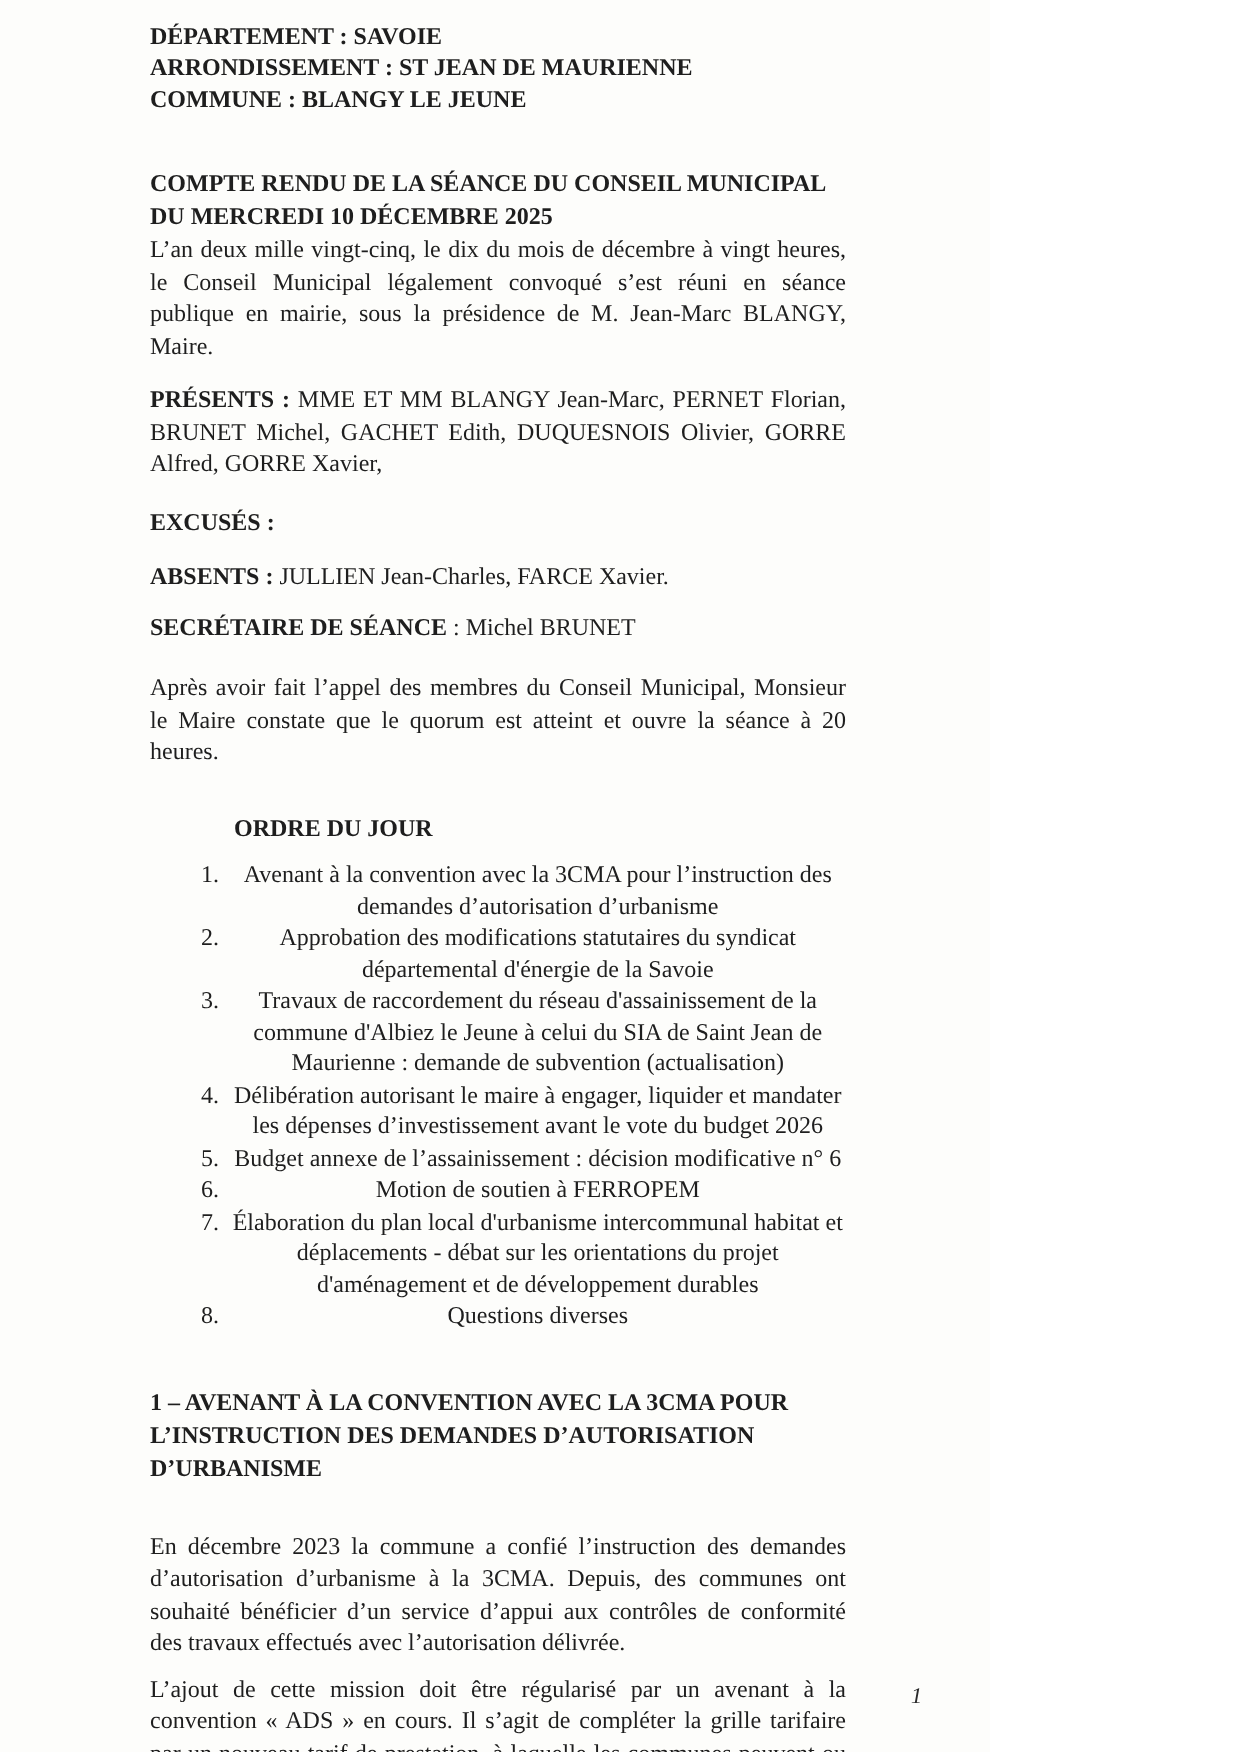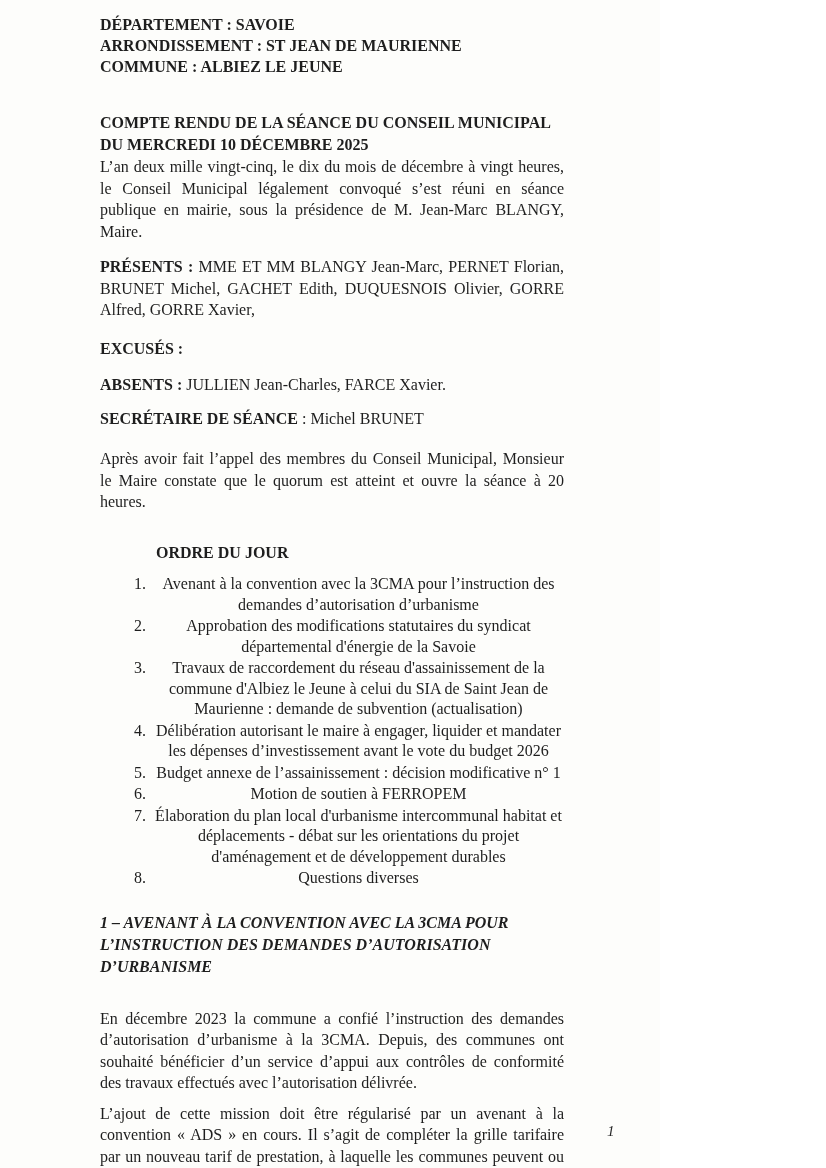--- a/index.html
+++ b/index.html
@@ -36,21 +36,21 @@
   .agenda-title { margin-top: 29px; margin-left: 56px; font-weight: bold; }
 
   ol.agenda-list {
     margin: 11px 0 0 0;
     padding-left: 50px;
     line-height: 20.5px;
     text-align: center;
   }
   ol.agenda-list li { padding-left: 3px; margin-bottom: 1px; }
 
-  .section-heading { margin-top: 23px; font-weight: bold; line-height: 22px; font-style: italic; }
+  .section-heading { margin-top: 36px; font-weight: bold; line-height: 22px; }
 
   .s1-para1 { margin-top: 30px; }
   .s1-para2 { margin-top: 9px; }
 
   .page-number {
     position: absolute;
     right: 46px;
     bottom: 26px;
     font-size: 15px;
     transform: skewX(-10deg);
@@ -58,21 +58,21 @@
   }
 </style>
 </head>
 <body>
 
 <div class="page">
 
   <div>
     <p class="hdr-line">DÉPARTEMENT : SAVOIE</p>
     <p class="hdr-line">ARRONDISSEMENT : ST JEAN DE MAURIENNE</p>
-    <p class="hdr-line">COMMUNE : ALBIEZ LE JEUNE</p>
+    <p class="hdr-line">COMMUNE : BLANGY LE JEUNE</p>
   </div>
 
   <div class="doc-title">
     <p>COMPTE RENDU DE LA SÉANCE DU CONSEIL MUNICIPAL</p>
     <p>DU MERCREDI 10 DÉCEMBRE 2025</p>
   </div>
 
   <p class="intro just">L’an deux mille vingt-cinq, le dix du mois de décembre à vingt heures, le Conseil Municipal légalement convoqué s’est réuni en séance publique en mairie, sous la présidence de M. Jean-Marc BLANGY, Maire.</p>
 
   <p class="presents just"><span class="b">PRÉSENTS :</span> <span>MME ET MM BLANGY Jean-Marc, PERNET Florian, BRUNET Michel, GACHET Edith, DUQUESNOIS Olivier, GORRE Alfred, GORRE Xavier,</span></p>
@@ -87,21 +87,21 @@
 
 
 
   <p class="agenda-title">ORDRE DU JOUR</p>
 
   <ol class="agenda-list">
     <li>Avenant à la convention avec la 3CMA pour l’instruction des demandes d’autorisation d’urbanisme</li>
     <li>Approbation des modifications statutaires du syndicat départemental d'énergie de la Savoie</li>
     <li>Travaux de raccordement du réseau d'assainissement de la commune d'Albiez le Jeune à celui du SIA de Saint Jean de Maurienne : demande de subvention (actualisation)</li>
     <li>Délibération autorisant le maire à engager, liquider et mandater les dépenses d’investissement avant le vote du budget 2026</li>
-    <li>Budget annexe de l’assainissement : décision modificative n° 1</li>
+    <li>Budget annexe de l’assainissement : décision modificative n° 6</li>
     <li>Motion de soutien à FERROPEM</li>
     <li>Élaboration du plan local d'urbanisme intercommunal habitat et déplacements - débat sur les orientations du projet d'aménagement et de développement durables</li>
     <li>Questions diverses</li>
   </ol>
 
   <p class="section-heading">1 – AVENANT À LA CONVENTION AVEC LA 3CMA POUR L’INSTRUCTION DES DEMANDES D’AUTORISATION D’URBANISME</p>
 
   <p class="s1-para1 just">En décembre 2023 la commune a confié l’instruction des demandes d’autorisation d’urbanisme à la 3CMA. Depuis, des communes ont souhaité bénéficier d’un service d’appui aux contrôles de conformité des travaux effectués avec l’autorisation délivrée.</p>
 
   <p class="s1-para2 just">L’ajout de cette mission doit être régularisé par un avenant à la convention « ADS » en cours. Il s’agit de compléter la grille tarifaire par un nouveau tarif de prestation, à laquelle les communes peuvent ou non souscrire. Ces contrôles de conformité seraient facturés au nombre d’heures passées, avec l’application d’un coût horaire en fonction de la catégorie d’agents et de frais de dossier de 60 € par demande.</p>

